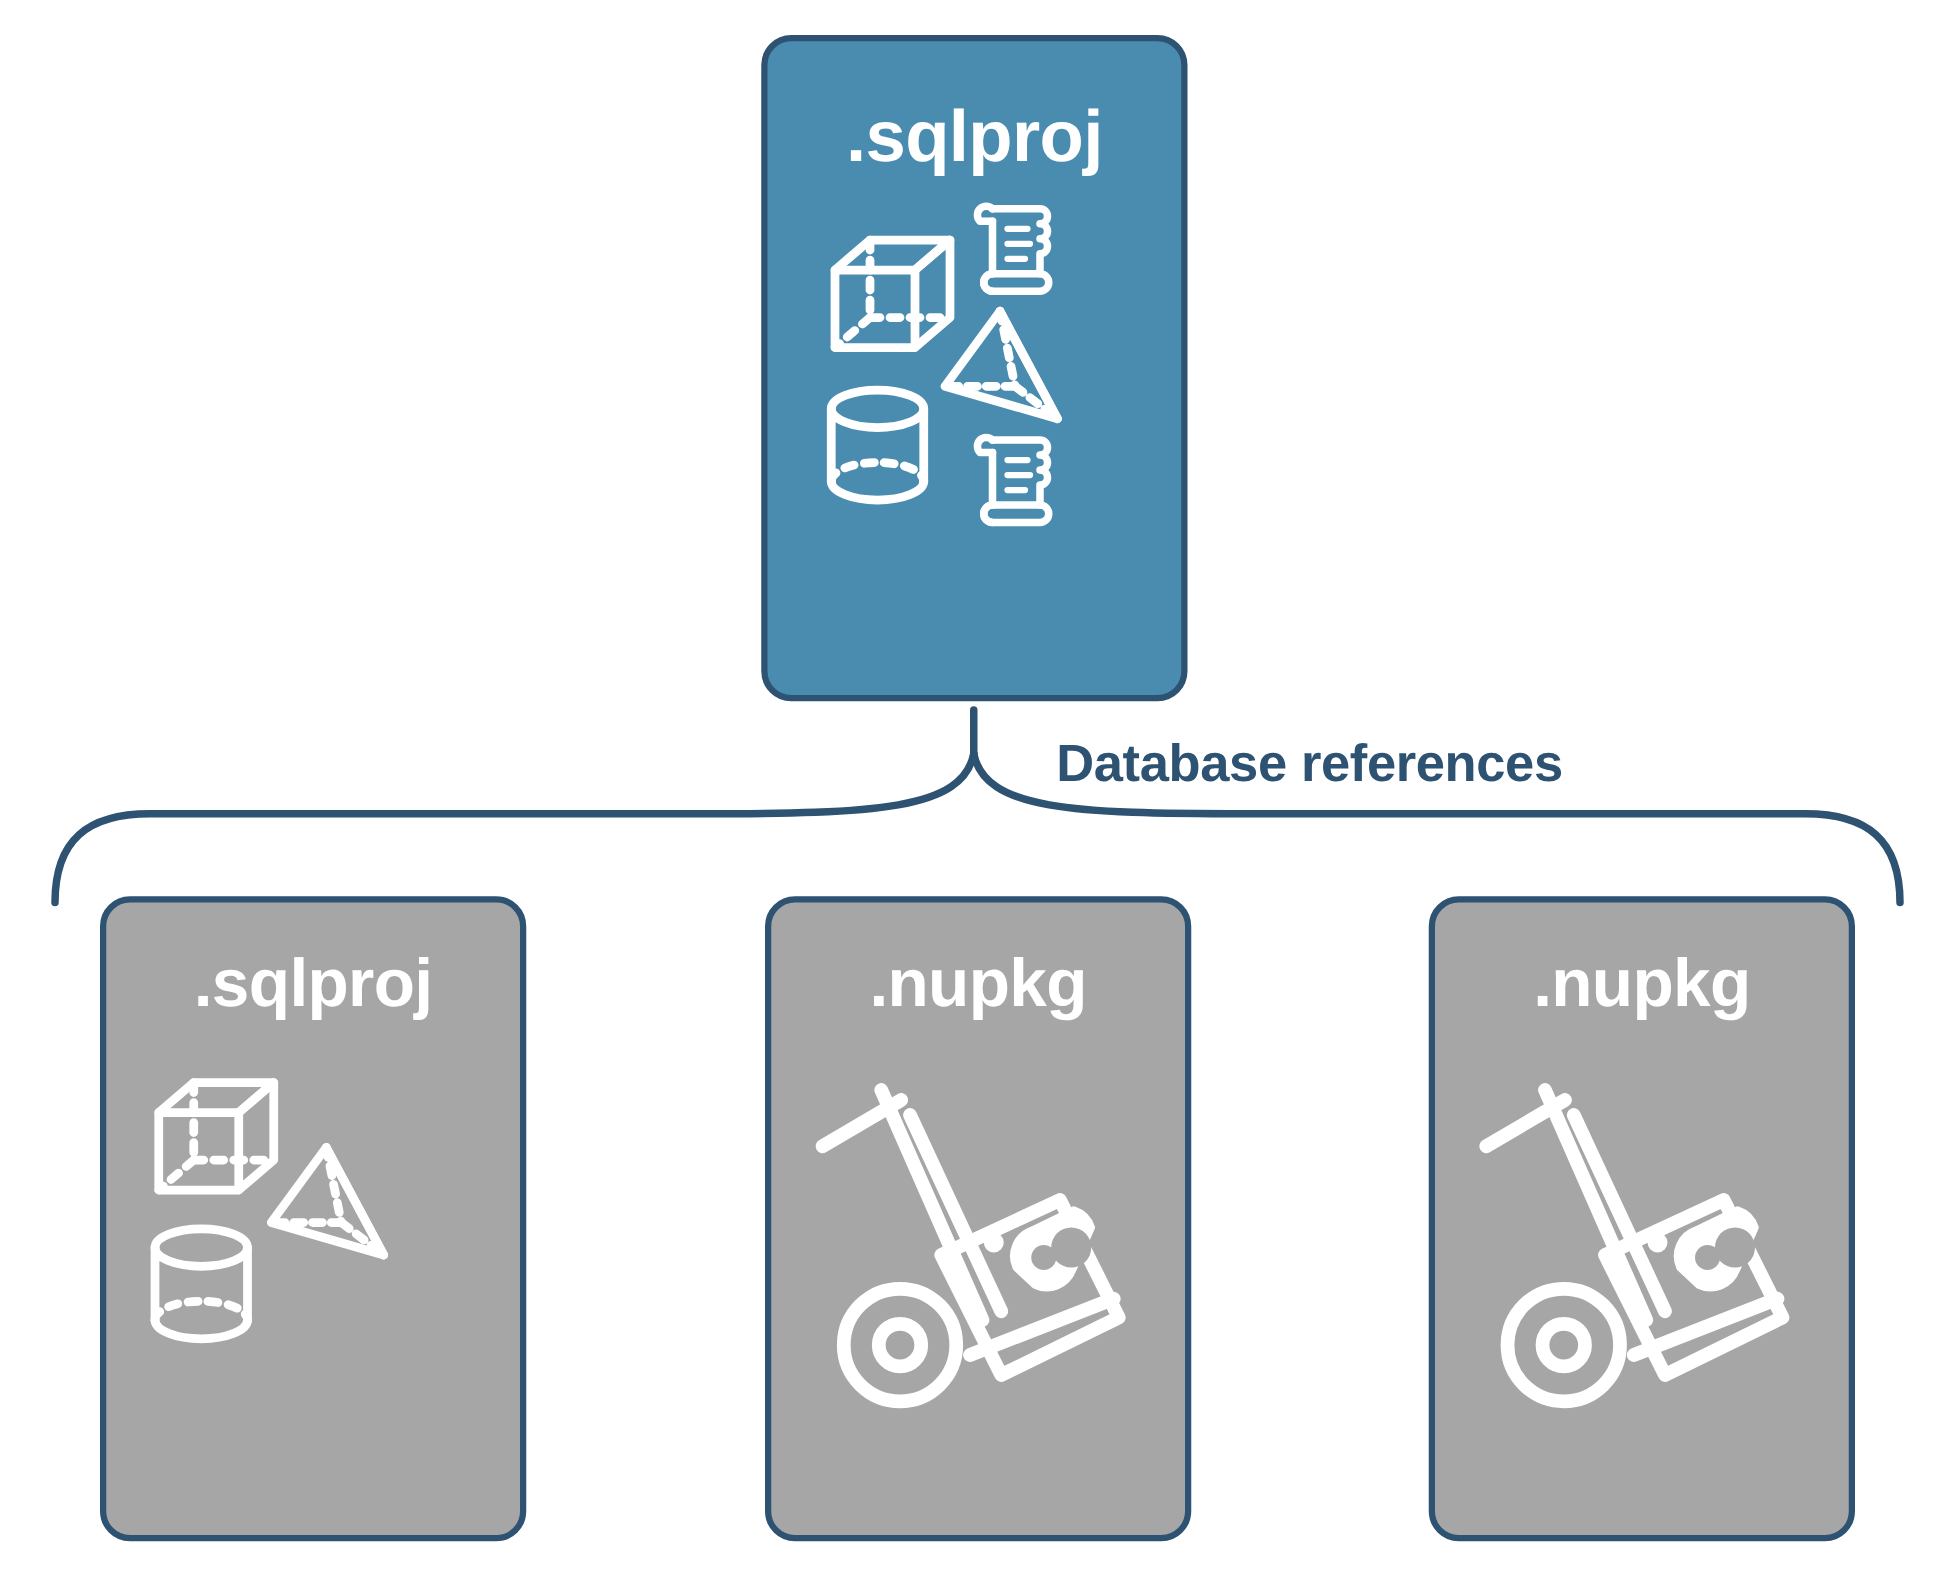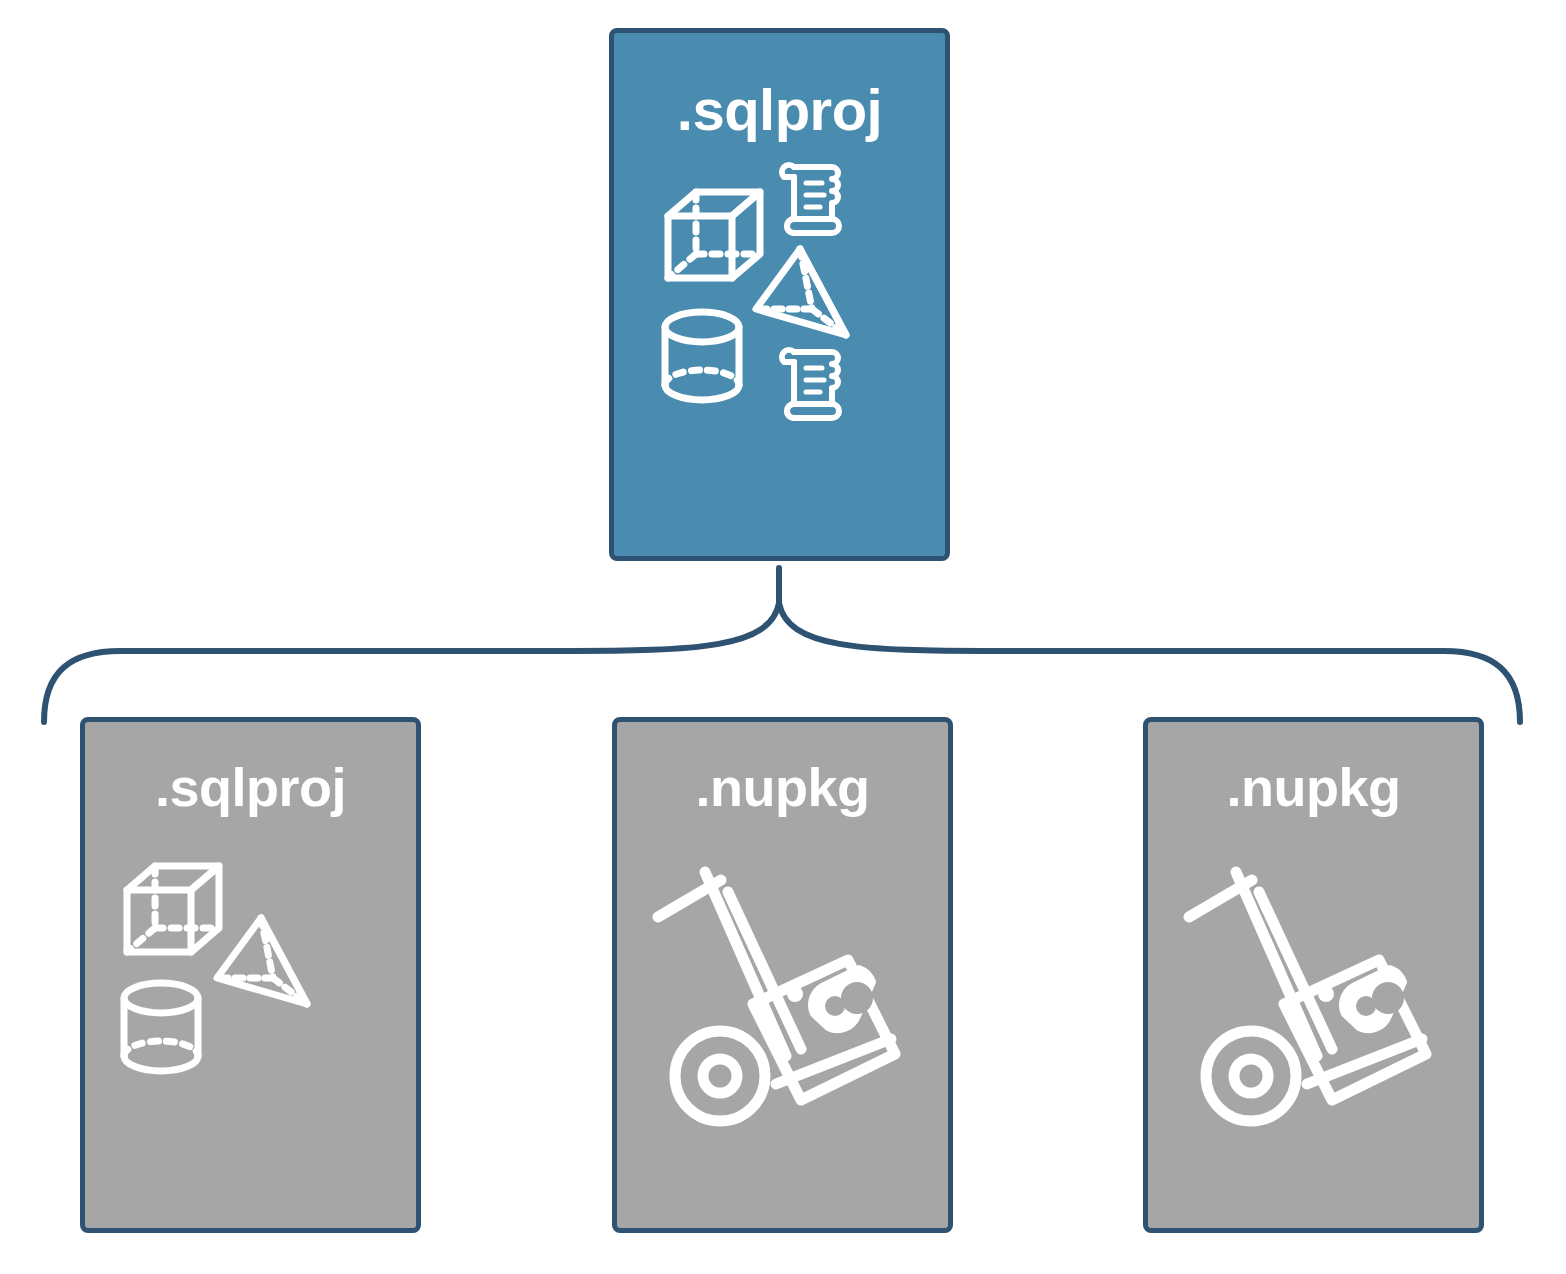--- a/index.html
+++ b/index.html
@@ -16,21 +16,21 @@
     height: 1274px;
     background: #ffffff;
     overflow: hidden;
   }
 
   
   .card {
     position: absolute;
     box-sizing: border-box;
     border: 5px solid #2E5272;
-    border-radius: 8px;
+    border-radius: 24px;
     display: flex;
     flex-direction: column;
     align-items: center;
   }
   .card.primary {
     background: #4A8CAF;
   }
   .card.secondary {
     background: #A6A6A6;
   }
@@ -167,20 +167,21 @@
 
   <svg id="brace-layer" viewBox="0 0 1566 1274" fill="none" stroke="#2E5272" stroke-width="6" stroke-linecap="round" stroke-linejoin="round">
 
     <path d="M779 568 L779 603"></path>
 
     <path d="M779 603 C 770 648, 700 651, 560 651 L 120 651 C 70 651, 44 672, 44 722"></path>
 
     <path d="M779 603 C 788 648, 858 651, 998 651 L 1444 651 C 1494 651, 1520 672, 1520 722"></path>
   </svg>
 
+  <div id="brace-label">Database references</div>
 
   <div class="card secondary" id="card-ref-1">
     <div class="card-title">.sqlproj</div>
 
     <div class="icon-area">
 
       <svg style="left:18px; top:32px;" width="110" height="110" viewBox="0 0 110 110" fill="none" stroke="#ffffff" stroke-width="7" stroke-linecap="round" stroke-linejoin="round">
         <path d="M8 34 L8 96 L72 96 L72 34 Z"></path>
         <path d="M8 34 L36 10 L100 10 L72 34"></path>
         <path d="M72 34 L100 10 L100 72 L72 96"></path>

